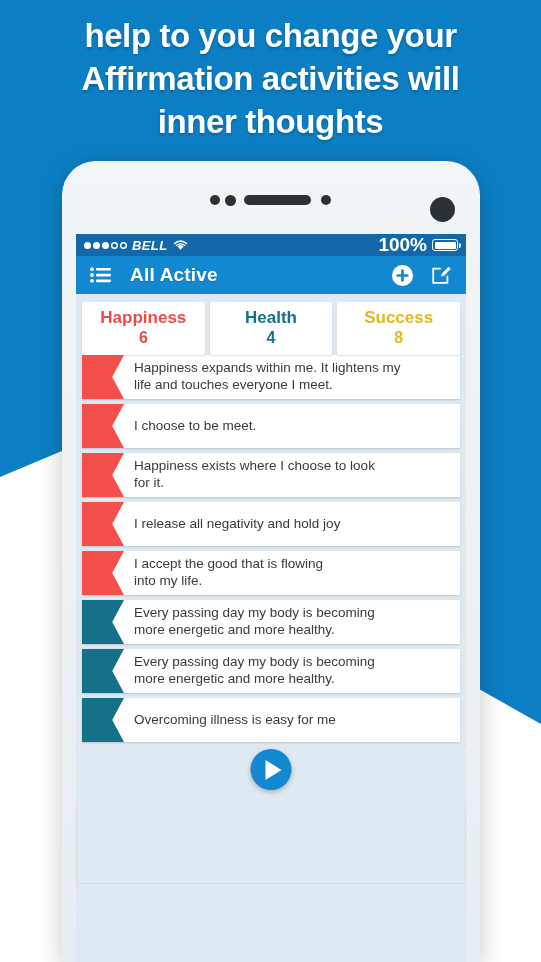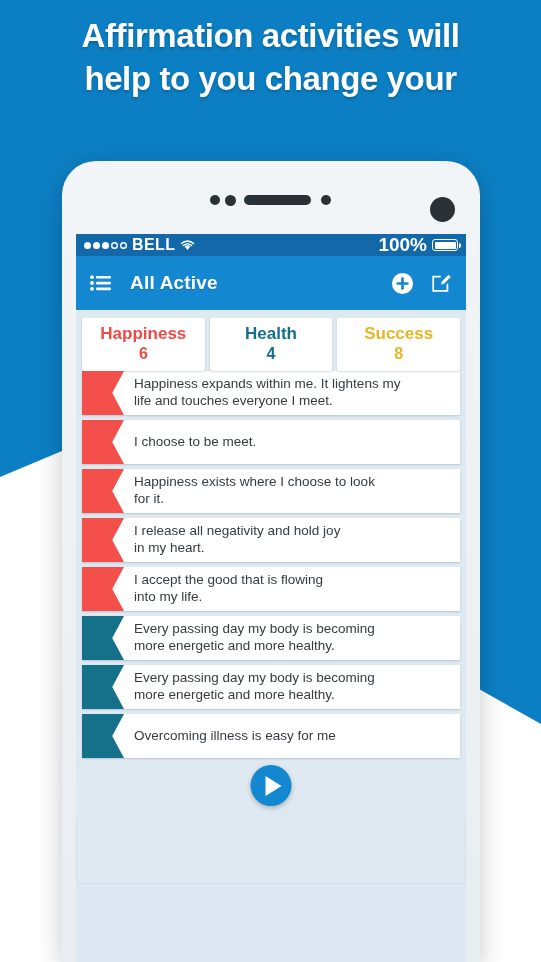--- a/index.html
+++ b/index.html
@@ -126,21 +126,21 @@
   .sig-dots i {
     display: block;
     width: 7px; height: 7px;
     border-radius: 50%;
     background: #ffffff;
   }
   .sig-dots i.hollow {
     background: transparent;
     box-shadow: inset 0 0 0 1.4px #ffffff;
   }
-  .carrier { font-size: 16px; letter-spacing: 0.4px; }
+  .carrier { font-size: 13px; letter-spacing: 0.4px; font-style: italic; }
   .wifi-icon { width: 15px; height: 12px; display:block; }
   .sb-right { margin-left: auto; display: flex; align-items: center; gap: 5px; }
   .batt-pct { font-size: 19px; }
   .batt {
     position: relative;
     width: 26px; height: 12px;
     border: 1.5px solid #ffffff;
     border-radius: 3px;
     padding: 1.5px;
     box-sizing: border-box;
@@ -154,21 +154,21 @@
     border-radius: 0 2px 2px 0;
   }
   .batt i { display: block; height: 100%; background: #ffffff; border-radius: 1px; }
 
   
   #navbar {
     height: 38px;
     background: #1387d0;
     display: flex;
     align-items: center;
-    padding: 8px 14px;
+    padding: 0 14px;
     color: #ffffff;
   }
   .nav-menu-icon { width: 21px; height: 16px; display:block; }
   .nav-title {
     margin-left: 19px;
     font-size: 19px;
     font-weight: bold;
     letter-spacing: 0.2px;
     text-shadow: 0 1px 1px rgba(0,0,0,0.12);
   }
@@ -278,22 +278,23 @@
 </style>
 </head>
 <body>
 
 <div id="bg-root">
   <div class="wedge-left"></div>
   <div class="wedge-right"></div>
 </div>
 
 <div id="headline">
+  <span class="hl-line">help to you change your</span>
   <span class="hl-line">Affirmation activities will</span>
-  <span class="hl-line">help to you change your</span>
+  <span class="hl-line">inner thoughts</span>
 </div>
 
 <div id="phone">
 
   <div id="phone-top">
     <div class="cam-dot dot-a"></div>
     <div class="cam-dot dot-b"></div>
     <div class="speaker"></div>
     <div class="cam-dot dot-c"></div>
     <div class="front-cam"></div>
@@ -404,21 +405,20 @@
             </div>
           </div>
         </div>
         <div class="aff-row">
           <div class="ribbon">
             <div class="ribbon-shape" style="background: rgb(244, 80, 75);"></div>
           </div>
           <div class="aff-text">
             <div>
               <span>I release all negativity and hold joy</span>
-              <span>in my heart.</span>
             </div>
           </div>
         </div>
         <div class="aff-row">
           <div class="ribbon">
             <div class="ribbon-shape" style="background: rgb(244, 80, 75);"></div>
           </div>
           <div class="aff-text">
             <div>
               <span>I accept the good that is flowing</span>

